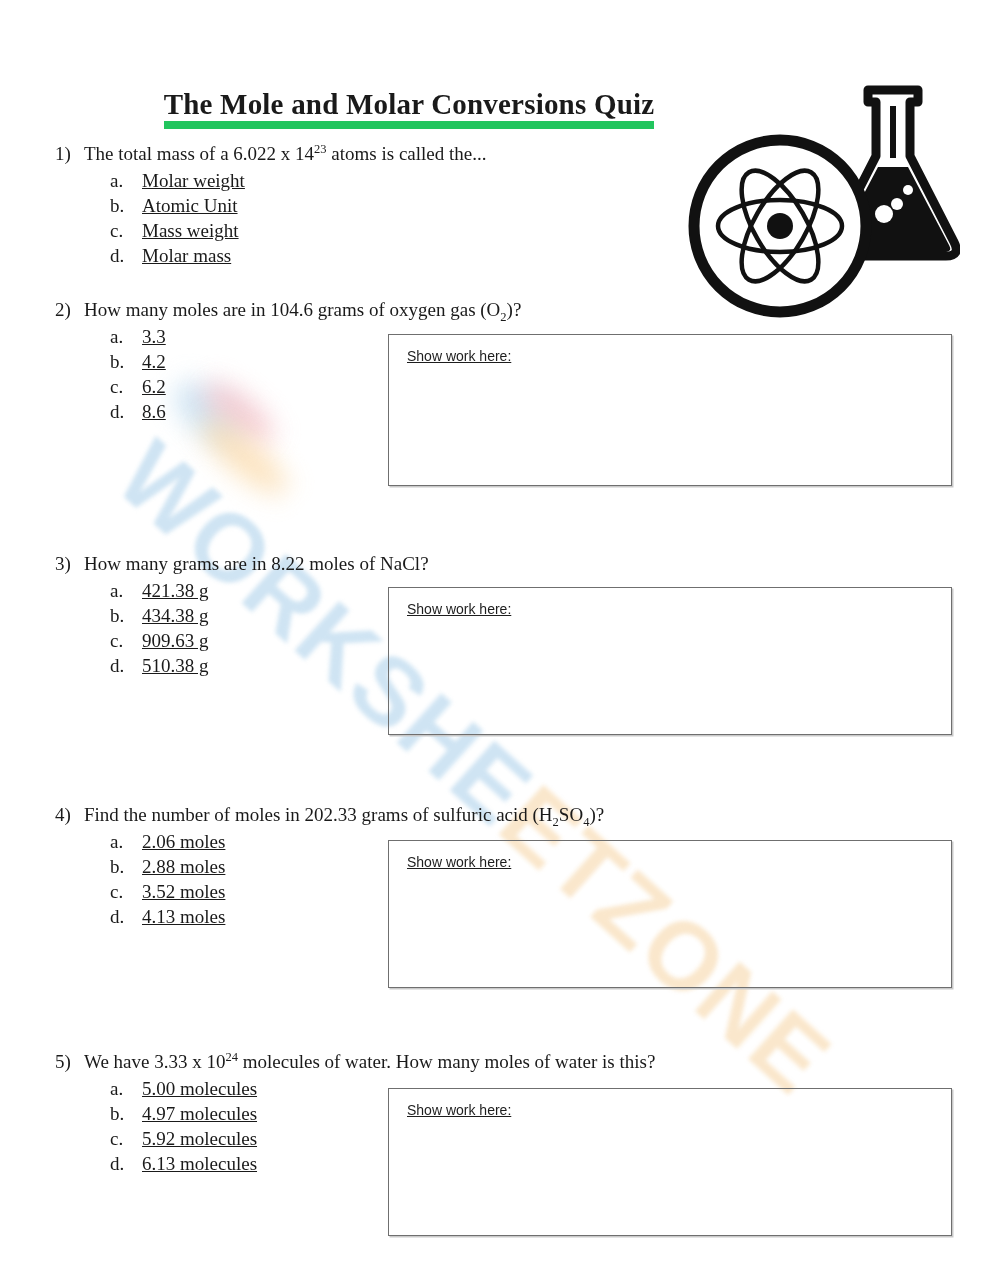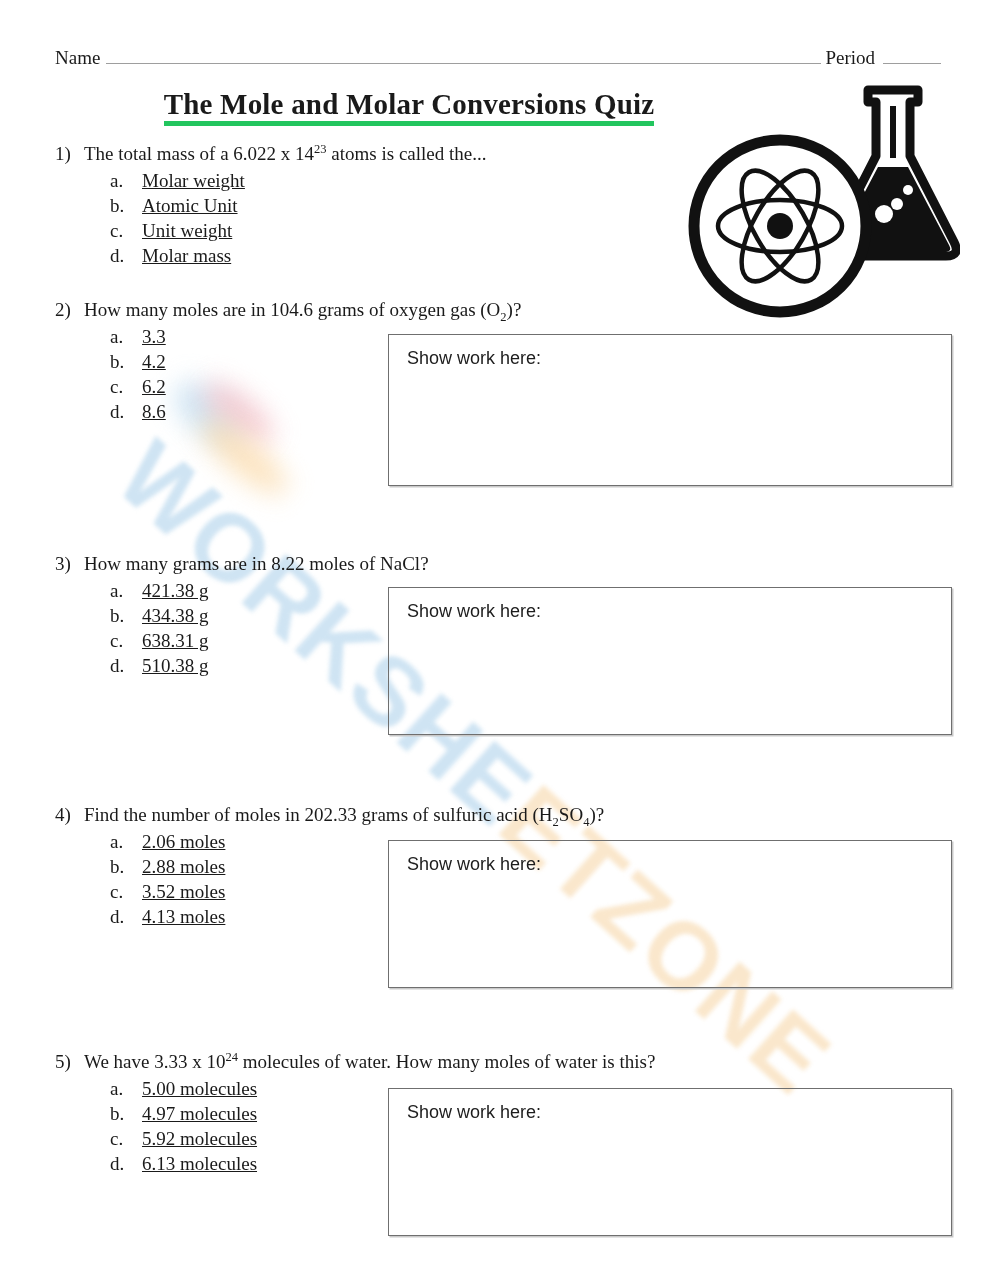--- a/index.html
+++ b/index.html
@@ -103,21 +103,21 @@
     top: 88px;
     width: 1000px;
     text-align: center;
     padding-right: 182px;
     box-sizing: border-box;
     font-size: 29px;
     font-weight: 700;
     letter-spacing: .2px;
   }
   #quiz-title span {
-    border-bottom: 5px solid #22c55e;
+    border-bottom: 8px solid #22c55e;
     padding-bottom: 1px;
   }
 
   
   #chem-art {
     position: absolute;
     left: 672px;
     top: 82px;
     width: 288px;
     height: 238px;
@@ -163,45 +163,40 @@
   
   .workbox {
     position: absolute;
     box-sizing: border-box;
     background: transparent;
     border: 1px solid #6f6f6f;
     box-shadow: 1.5px 1.5px 0 0 #c9c9c9;
   }
   .workbox-label {
     font-family: "Liberation Sans", sans-serif;
-    font-size: 18px;
+    font-size: 14px;
     color: #1d1d1d;
     padding: 13px 0 0 18px;
+    text-decoration: underline;
   }
 </style>
 </head>
 <body>
 
 <div id="watermark">
   <div class="wm-blob" id="wm-blob-blue"></div>
   <div class="wm-blob" id="wm-blob-pink"></div>
   <div class="wm-blob" id="wm-blob-orange"></div>
   <div id="wm-text">
     <span class="a">WORKSHE</span><span class="b">ETZONE</span>
   </div>
 </div>
 
 <div id="page">
 
-  <div id="header-row">
-    <span class="hdr-label">Name</span>
-    <span class="fill-line"></span>
-    <span class="hdr-label">Period</span>
-    <span class="fill-line short"></span>
-  </div>
 
   <div id="quiz-title">
     <span>The Mole and Molar Conversions Quiz</span>
   </div>
 
   <div id="chem-art">
     <svg viewBox="0 0 288 238" width="288" height="238" xmlns="http://www.w3.org/2000/svg">
 
       <g>
         <path d="M196 8 L246 8 L246 20 L238 20 L238 74 L282 160 Q289 174 274 174 L168 174 Q153 174 160 160 L204 74 L204 20 L196 20 Z" fill="#ffffff" stroke="#111" stroke-width="9" stroke-linejoin="round"></path>
@@ -233,21 +228,21 @@
       <div class="opt">
           <span class="opt-letter">a.</span>
           <span class="opt-text">Molar weight</span>
         </div>
       <div class="opt">
           <span class="opt-letter">b.</span>
           <span class="opt-text">Atomic Unit</span>
         </div>
       <div class="opt">
           <span class="opt-letter">c.</span>
-          <span class="opt-text">Unit weight</span>
+          <span class="opt-text">Mass weight</span>
         </div>
       <div class="opt">
           <span class="opt-letter">d.</span>
           <span class="opt-text">Molar mass</span>
         </div>
     </div>
   </div>
 
   <div class="question" id="q2" style="top:298px;">
     <div class="q-text">
@@ -287,21 +282,21 @@
       <div class="opt">
           <span class="opt-letter">a.</span>
           <span class="opt-text">421.38 g</span>
         </div>
       <div class="opt">
           <span class="opt-letter">b.</span>
           <span class="opt-text">434.38 g</span>
         </div>
       <div class="opt">
           <span class="opt-letter">c.</span>
-          <span class="opt-text">638.31 g</span>
+          <span class="opt-text">909.63 g</span>
         </div>
       <div class="opt">
           <span class="opt-letter">d.</span>
           <span class="opt-text">510.38 g</span>
         </div>
     </div>
   </div>
 
   <div class="workbox" style="left:388px; top:587px; width:564px; height:148px;">
     <div class="workbox-label">Show work here:</div>

